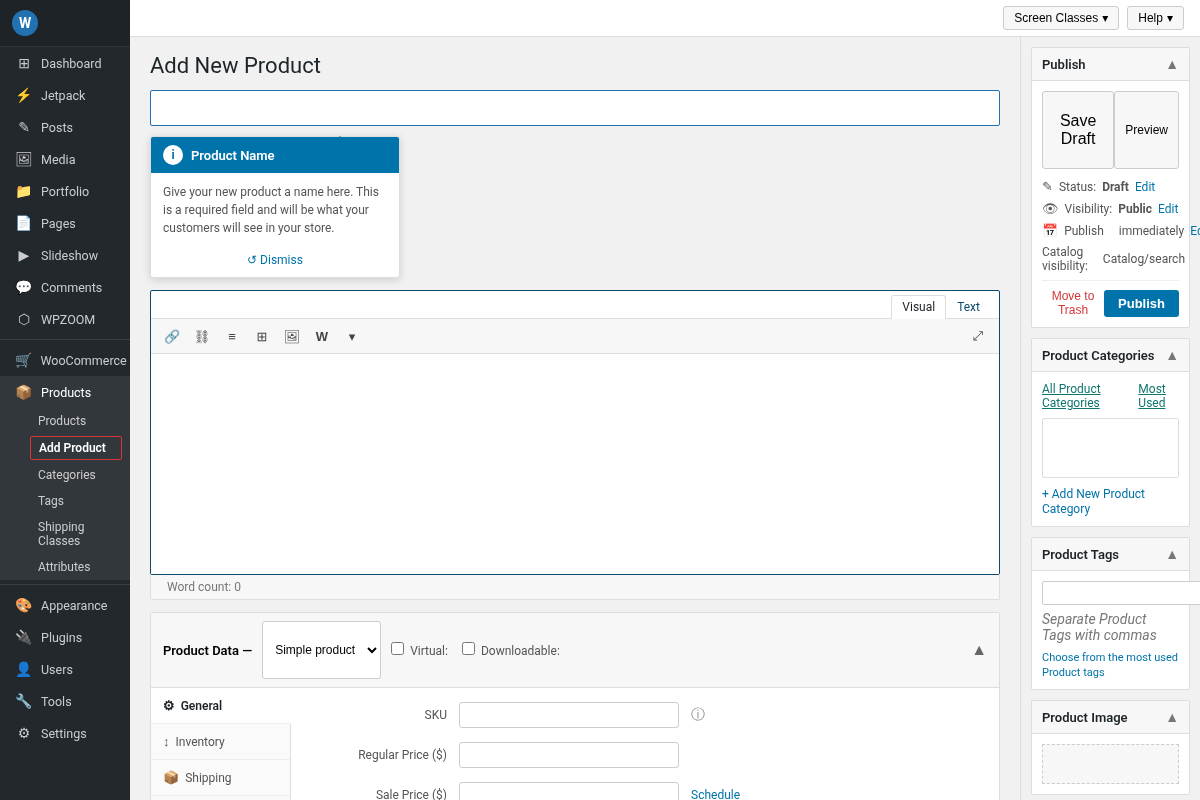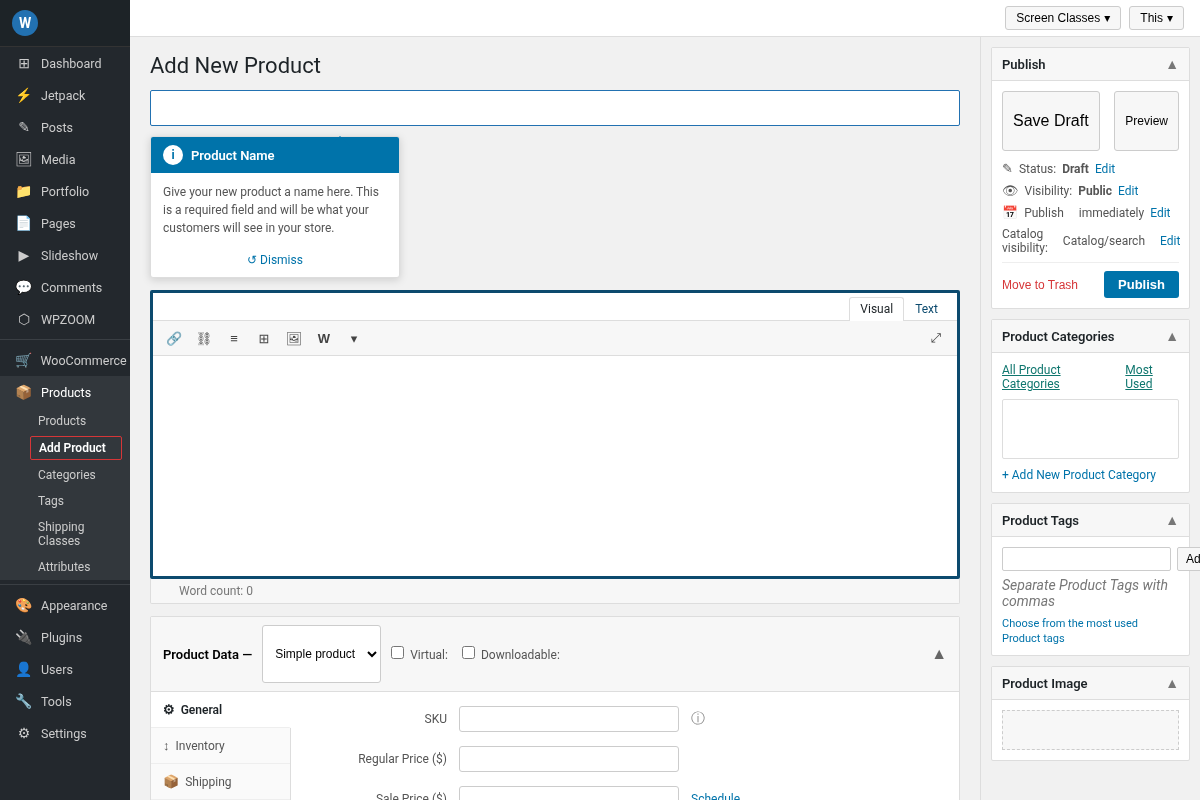--- a/index.html
+++ b/index.html
@@ -171,21 +171,21 @@
     }
     .dismiss-link {
       color: #0073aa;
       cursor: pointer;
       text-decoration: none;
     }
 
     
     .editor-wrap {
       background: #fff;
-      border: 3px solid #0c4a6e;
+      border: 1px solid #0c4a6e;
       border-radius: 2px;
     }
     .editor-tabs {
       display: flex;
       justify-content: flex-end;
       border-bottom: 1px solid #ddd;
       padding: 4px 8px 0;
     }
     .editor-tab {
       padding: 4px 10px;
@@ -228,21 +228,21 @@
       min-height: 220px;
       padding: 10px;
       background: #fff;
     }
 
     
     .word-count-bar {
       background: #f7f7f7;
       border: 1px solid #ddd;
       border-top: none;
-      padding: 5px 28px;
+      padding: 5px 16px;
       font-size: 12px;
       color: #777;
       border-radius: 0 0 2px 2px;
     }
 
     
     .product-data-section {
       background: #fff;
       border: 1px solid #ddd;
       border-radius: 2px;
@@ -337,21 +337,21 @@
     }
     .field-schedule {
       color: #0073aa;
       font-size: 12px;
       cursor: pointer;
       text-decoration: none;
     }
 
     
     #right-sidebar {
-      width: 220px;
+      width: 180px;
       flex-shrink: 0;
       background: #f1f1f1;
       border-left: 1px solid #ddd;
       overflow-y: auto;
       padding: 0 10px 10px;
     }
 
     .meta-box {
       background: #fff;
       border: 1px solid #ddd;
@@ -604,21 +604,21 @@
 </div>
 
 <div id="main">
 
   <div id="topbar">
     <button class="topbar-btn">
       <span>Screen Classes</span>
       <span>▾</span>
     </button>
     <button class="topbar-btn">
-      <span>This</span>
+      <span>Help</span>
       <span>▾</span>
     </button>
   </div>
 
   <div id="content-wrap">
 
     <div id="content">
       <h1 class="page-title">Add New Product</h1>
 
       

